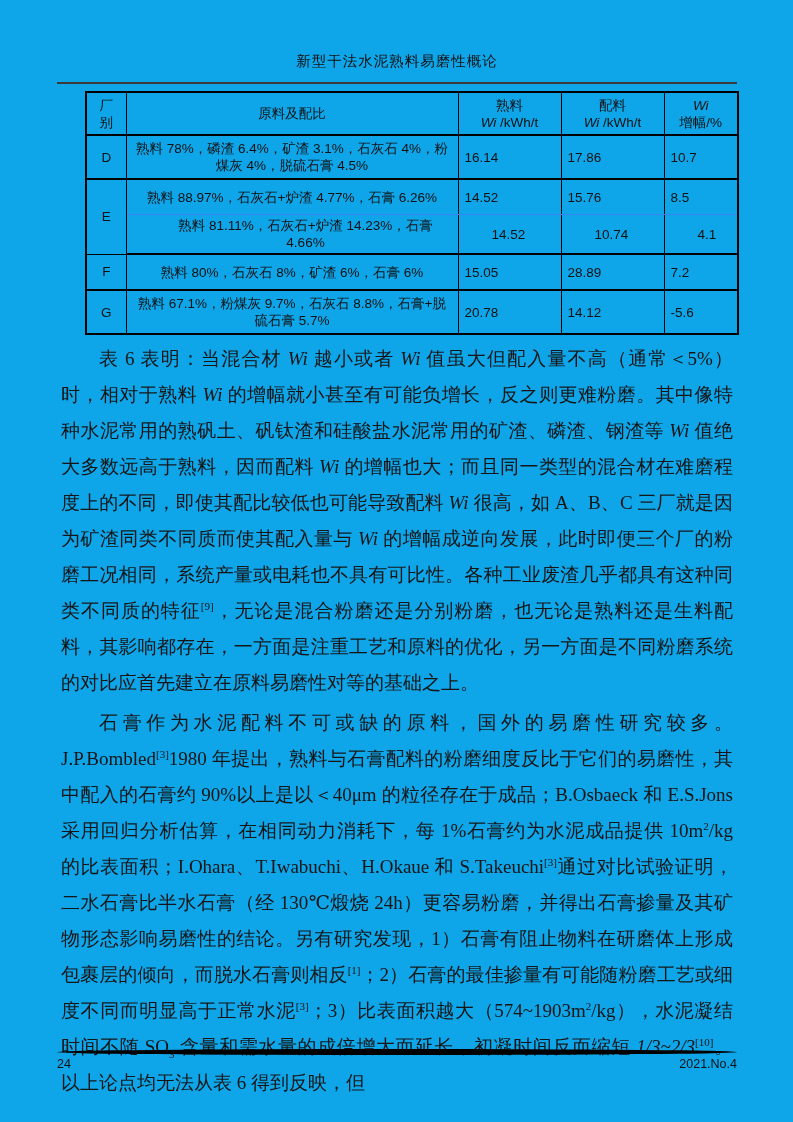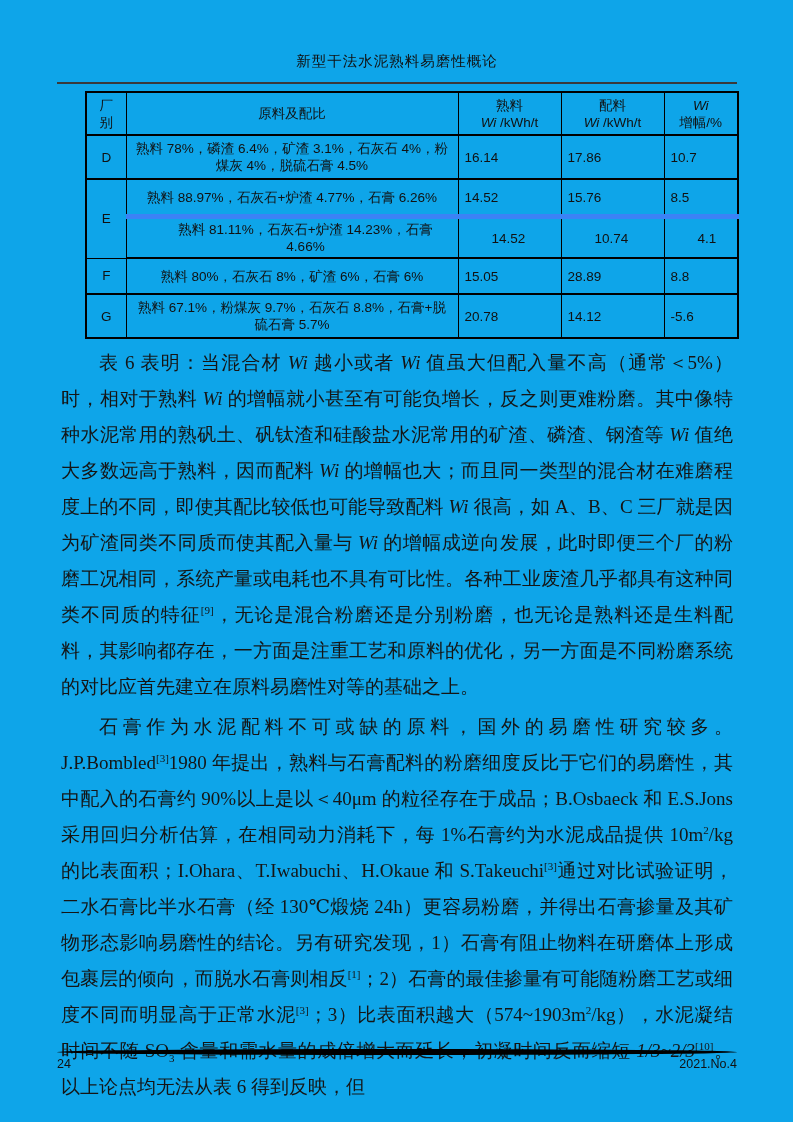--- a/index.html
+++ b/index.html
@@ -49,21 +49,21 @@
     font-weight: normal;
     vertical-align: middle;
   }
   table.data-table { border: 2.5px solid #000; }
   tr.hdr th { text-align: center; height: 37px; border-bottom: 2px solid #000; }
   td.c-factory { text-align: center; }
   td.c-mix { text-align: center; }
   td.c-num { }
   tr.row-d td { height: 38px; border-bottom: 2px solid #000; }
   tr.row-e1 td { height: 30px; }
-  tr.row-e1 td.sub-divided { border-bottom: 5px solid #3b82f6; }
+  tr.row-e1 td.sub-divided { border-bottom: 1px solid #3b82f6; }
   tr.row-e2 td { height: 30px; border-bottom: 2px solid #000; padding-left: 33px; }
   tr.row-f td { height: 30px; border-bottom: 2px solid #000; }
   tr.row-g td { height: 38px; }
   .wi-it { font-style: italic; }
   
   .body-text {
     margin-top: 6px;
     font-size: 19px;
     line-height: 36px;
     text-align: justify;
@@ -142,21 +142,21 @@
           <td class="c-mix">熟料 81.11%，石灰石+炉渣 14.23%，石膏 4.66%</td>
           <td class="c-num">14.52</td>
           <td class="c-num">10.74</td>
           <td class="c-num">4.1</td>
         </tr>
         <tr class="row-f">
           <td class="c-factory">F</td>
           <td class="c-mix">熟料 80%，石灰石 8%，矿渣 6%，石膏 6%</td>
           <td class="c-num">15.05</td>
           <td class="c-num">28.89</td>
-          <td class="c-num">8.8</td>
+          <td class="c-num">7.2</td>
         </tr>
         <tr class="row-g">
           <td class="c-factory">G</td>
           <td class="c-mix">熟料 67.1%，粉煤灰 9.7%，石灰石 8.8%，石膏+脱硫石膏 5.7%</td>
           <td class="c-num">20.78</td>
           <td class="c-num">14.12</td>
           <td class="c-num">-5.6</td>
         </tr>
       </tbody>
     </table>

